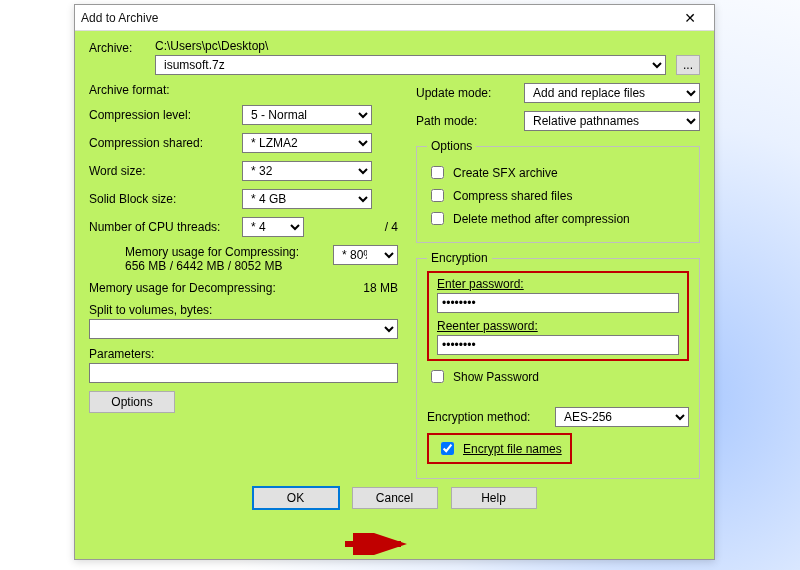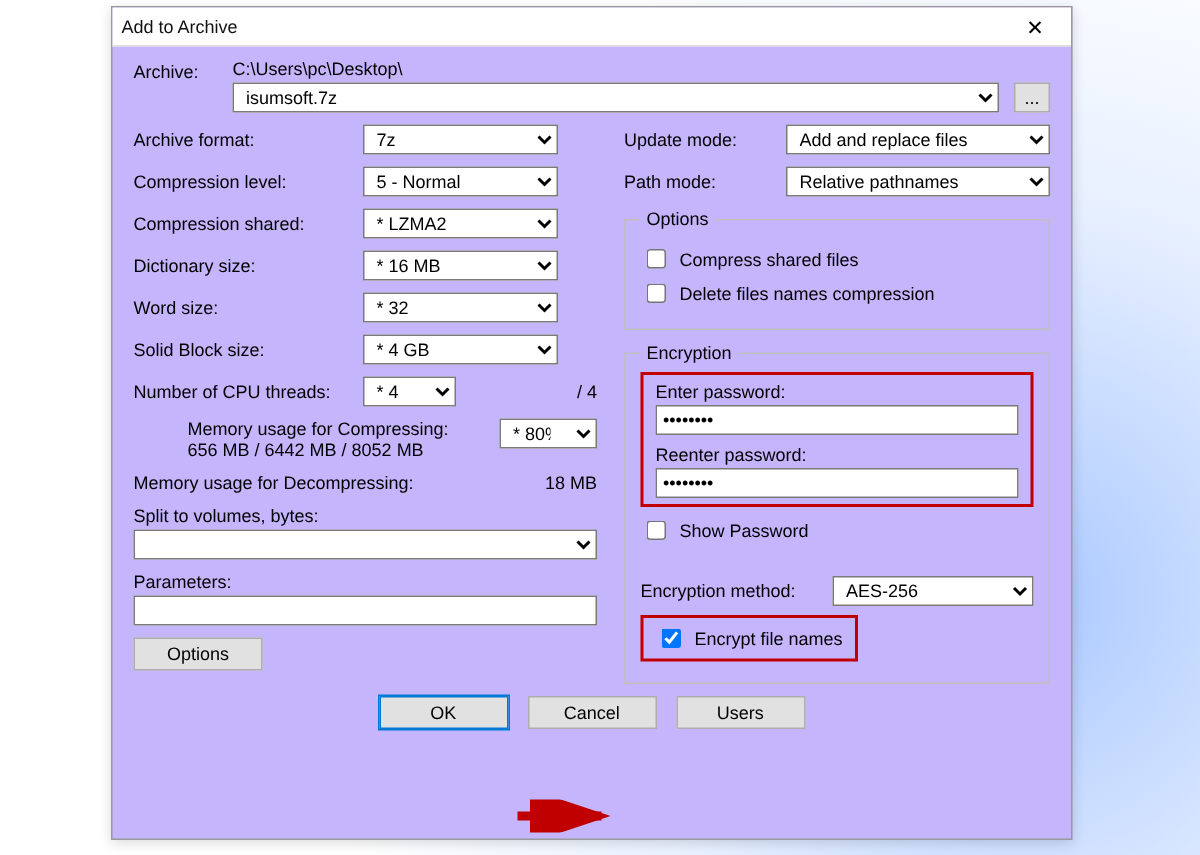--- a/index.html
+++ b/index.html
@@ -4,21 +4,21 @@
 <style>
   * { box-sizing: border-box; font-family: "Segoe UI", Tahoma, sans-serif; font-size: 12px; }
   html, body { margin:0; padding:0; height:100%; }
   body {
     width:800px; height:570px;
     background: radial-gradient(circle at 85% 70%, #a9c8ff 0%, #e9f1ff 35%, #ffffff 60%);
     position:relative; overflow:hidden;
   }
   .window {
     position:absolute; left:74px; top:4px; width:641px; height:556px;
-    background:#c4b5fd; border:1px solid #999; box-shadow:0 2px 8px rgba(0,0,0,.15);
+    background:#bef264; border:1px solid #999; box-shadow:0 2px 8px rgba(0,0,0,.15);
     display:flex; flex-direction:column;
   }
   .titlebar {
     height:26px; background:#fff; border-bottom:1px solid #ddd;
     display:flex; align-items:center; padding:0 6px;
   }
   .titlebar .title { flex:1; color:#111; }
   .titlebar .close { width:36px; text-align:center; font-size:14px; cursor:pointer; }
   .content { flex:1; padding:8px 14px 10px 14px; position:relative; }
   .row { display:flex; align-items:center; }
@@ -29,21 +29,21 @@
   .two-col { display:flex; gap:18px; margin-top:8px; }
   .col { flex:1; display:flex; flex-direction:column; gap:8px; }
   .field { display:flex; align-items:center; gap:8px; }
   .field label { width:145px; }
   .field select { width:130px; }
   .field .suffix { margin-left:6px; }
   fieldset { border:1px solid #bfbfbf; padding:6px 10px 10px 10px; margin:0; }
   legend { padding:0 4px; }
   .chk { display:flex; align-items:center; gap:6px; margin:4px 0; }
   .chk input { width:13px; height:13px; }
-  .redbox { border:2px solid #c00000; padding:4px 8px; }
+  .redbox { border:2px solid #c00000; padding:4px 8px;text-decoration:underline; }
   .btnbar { display:flex; justify-content:center; gap:13px; padding:8px 0 2px 0; }
   button.btn {
     width:86px; height:22px; background:#e1e1e1; border:1px solid #adadad; cursor:pointer;
   }
   button.btn.primary { border:1px solid #0078d7; outline:1px solid #0078d7; }
   .browse-btn { width:24px; height:20px; border:1px solid #adadad; background:#e1e1e1; cursor:pointer; text-align:center; }
   .arrow {
     position:absolute; left:268px; bottom:4px; width:70px; height:22px; pointer-events:none;
   }
 </style>
@@ -67,33 +67,28 @@
         </select>
       </div>
       <button class="browse-btn" style="margin-top:16px;">...</button>
     </div>
 
     <div class="two-col">
 
       <div class="col" style="flex:1.05;">
         <div class="field">
           <label>Archive format:</label>
-          <select><option>7z</option></select>
         </div>
         <div class="field">
           <label>Compression level:</label>
           <select><option>5 - Normal</option></select>
         </div>
         <div class="field">
           <label>Compression shared:</label>
           <select><option>* LZMA2</option></select>
-        </div>
-        <div class="field">
-          <label>Dictionary size:</label>
-          <select><option>* 16 MB</option></select>
         </div>
         <div class="field">
           <label>Word size:</label>
           <select><option>* 32</option></select>
         </div>
         <div class="field">
           <label>Solid Block size:</label>
           <select><option>* 4 GB</option></select>
         </div>
         <div class="field">
@@ -132,25 +127,29 @@
         </div>
         <div class="field">
           <label style="width:100px;">Path mode:</label>
           <select style="flex:1;"><option>Relative pathnames</option></select>
         </div>
 
         <fieldset>
           <legend>Options</legend>
           <div class="chk">
               <input type="checkbox" style="">
+              <span>Create SFX archive</span>
+            </div>
+          <div class="chk">
+              <input type="checkbox" style="">
               <span>Compress shared files</span>
             </div>
           <div class="chk">
               <input type="checkbox" style="">
-              <span>Delete files names compression</span>
+              <span>Delete method after compression</span>
             </div>
         </fieldset>
 
         <fieldset>
           <legend>Encryption</legend>
           <div class="redbox">
             <div>Enter password:</div>
             <input type="password" style="width: 100%; margin: 2px 0px 6px;" value="********">
             <div>Reenter password:</div>
             <input type="password" style="width: 100%; margin-top: 2px;" value="********">
@@ -167,21 +166,21 @@
             <input type="checkbox" checked="" style="">
             <span>Encrypt file names</span>
           </div>
         </fieldset>
       </div>
     </div>
 
     <div class="btnbar">
       <button class="btn primary">OK</button>
       <button class="btn">Cancel</button>
-      <button class="btn">Users</button>
+      <button class="btn">Help</button>
     </div>
 
     <svg class="arrow" viewBox="0 0 70 22">
       <defs>
           <marker id="ah" markerWidth="10" markerHeight="10" refX="8" refY="3" orient="auto">
             <path d="M0,0 L0,6 L9,3 z" fill="#c00000"></path>
           </marker>
         </defs>
       <line x1="2" y1="11" x2="58" y2="11" stroke="#c00000" stroke-width="6" marker-end="url(#ah)"></line>
     </svg>

